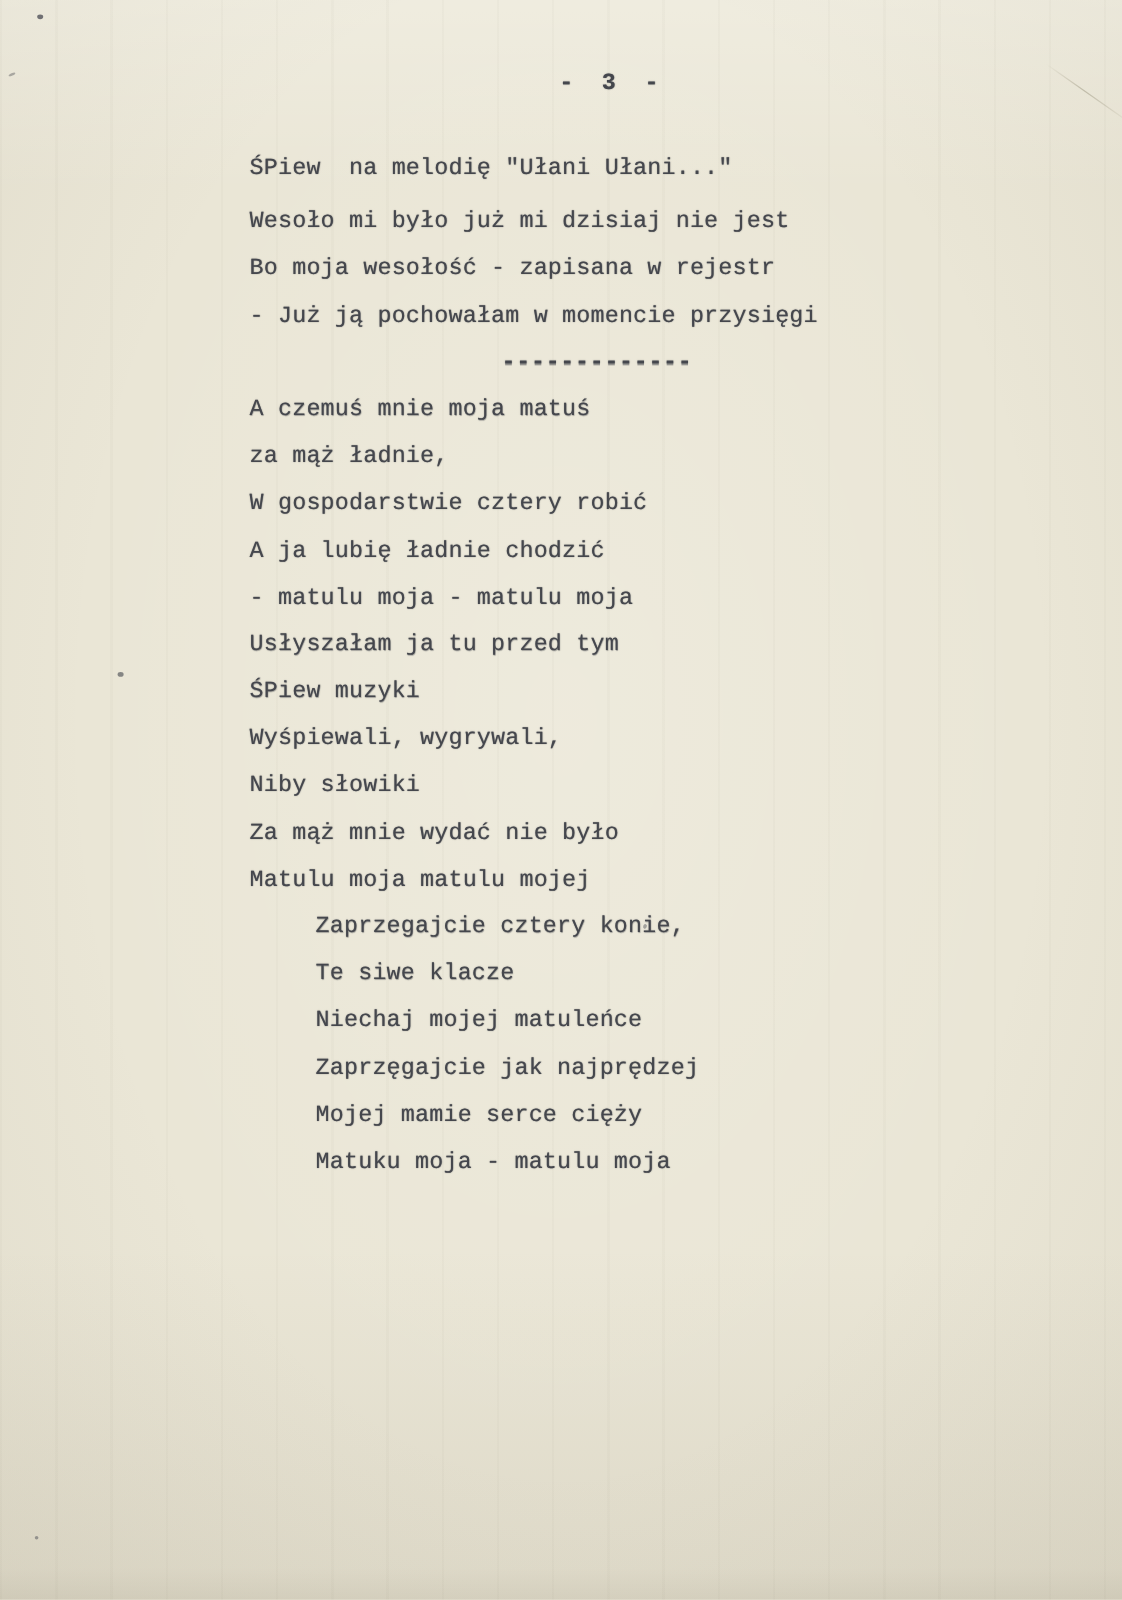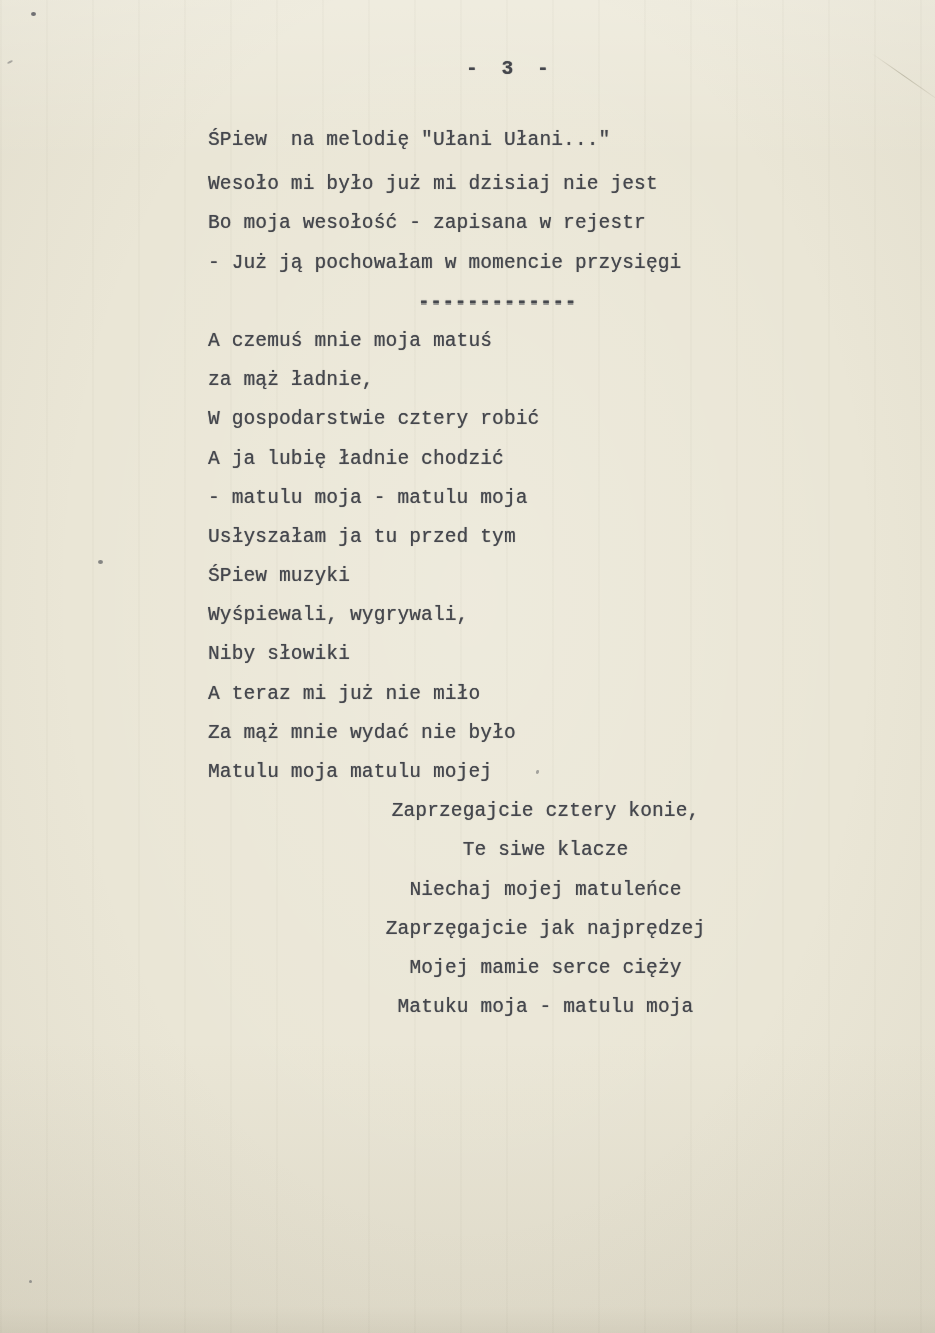--- a/index.html
+++ b/index.html
@@ -32,21 +32,21 @@
     position:absolute;
     left:466px; top:50px;
     font-weight:bold;
   }
   .text-block {
     position:absolute;
     left:208px; top:121px;
     width:620px;
   }
   .title { margin-bottom:5px; }
-  .indent { padding-left:55px;text-align:center; }
+  .indent { padding-left:55px; }
   .separator {
     padding-left:210px;
     font-weight:bold;
     letter-spacing:0.6px;
     text-shadow:0 1.6px 0 rgba(69,71,77,0.5), 0 0 1.2px rgba(69,71,77,0.6);
   }
   .speck { position:absolute; background:#5a5b60; border-radius:50%; }
   .speck-a { left:31px;  top:12px;   width:5px; height:4px; opacity:0.85; }
   .speck-b { left:7px;   top:61px;   width:6px; height:2px; opacity:0.45; transform:rotate(-25deg); }
   .speck-c { left:98px;  top:560px;  width:5px; height:4px; opacity:0.7; }
@@ -79,21 +79,20 @@
 
     <div class="line">A czemuś mnie moja matuś</div>
     <div class="line">za mąż ładnie,</div>
     <div class="line">W gospodarstwie cztery robić</div>
     <div class="line">A ja lubię ładnie chodzić</div>
     <div class="line">- matulu moja - matulu moja</div>
     <div class="line">Usłyszałam ja tu przed tym</div>
     <div class="line">ŚPiew muzyki</div>
     <div class="line">Wyśpiewali, wygrywali,</div>
     <div class="line">Niby słowiki</div>
-    <div class="line">A teraz mi już nie miło</div>
     <div class="line">Za mąż mnie wydać nie było</div>
     <div class="line">Matulu moja matulu mojej</div>
 
     <div class="line indent">Zaprzegajcie cztery konie,</div>
     <div class="line indent">Te siwe klacze</div>
     <div class="line indent">Niechaj mojej matuleńce</div>
     <div class="line indent">Zaprzęgajcie jak najprędzej</div>
     <div class="line indent">Mojej mamie serce cięży</div>
     <div class="line indent">Matuku moja - matulu moja</div>
   </div>

